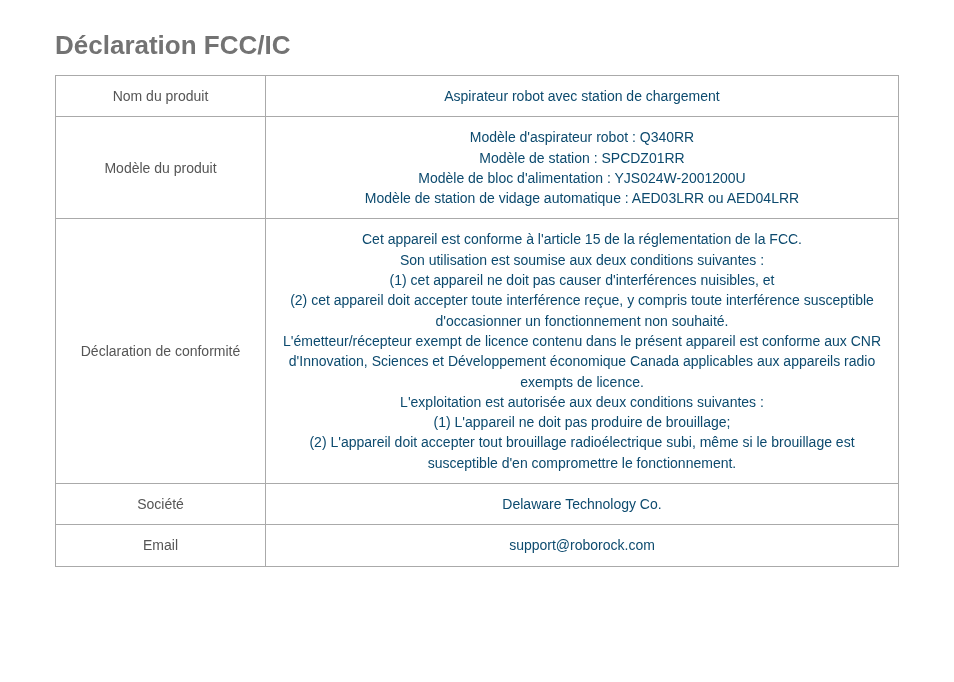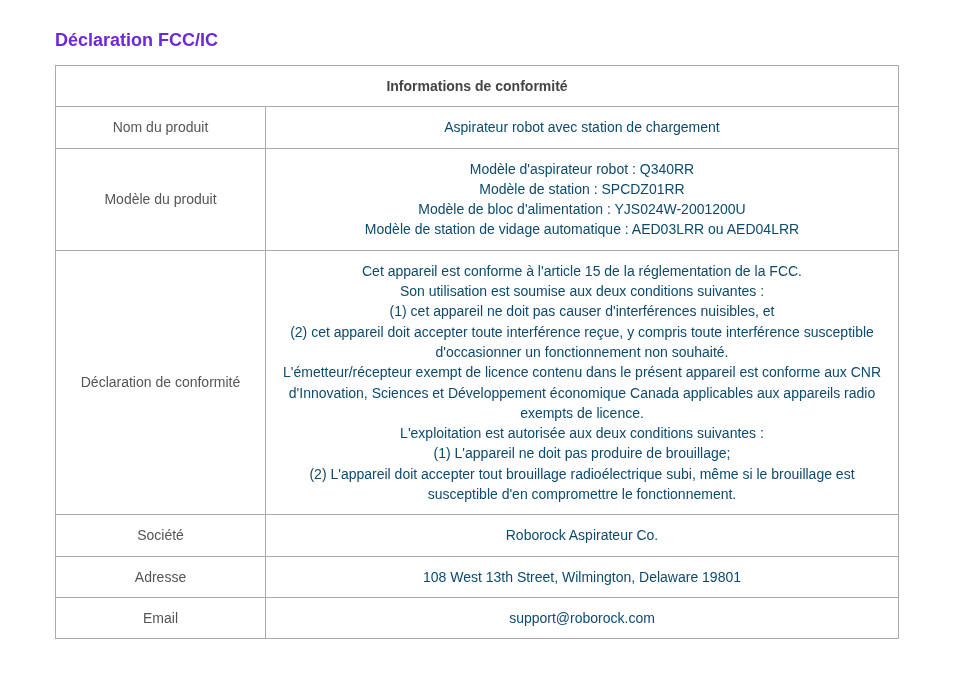--- a/index.html
+++ b/index.html
@@ -9,23 +9,23 @@
     }
     body {
       font-family: -apple-system, BlinkMacSystemFont, "Segoe UI", Helvetica, Arial, sans-serif;
       background: #ffffff;
       color: #555;
       width: 954px;
       height: 682px;
       padding: 30px 55px 20px 55px;
     }
     h1 {
-      font-size: 18px;
+      font-size: 26px;
       font-weight: 700;
-      color: #6d28d9;
+      color: #737373;
       margin-bottom: 14px;
     }
     table {
       width: 100%;
       border-collapse: collapse;
       font-size: 14px;
       line-height: 1.45;
     }
     td, th {
       border: 1px solid #aaa;
@@ -53,23 +53,20 @@
       margin-top: 26px;
     }
   </style>
 </head>
 <body>
 
 <h1>Déclaration FCC/IC</h1>
 
 <table>
   <tbody>
-      <tr>
-    <th colspan="2" class="section-header">Informations de conformité</th>
-  </tr>
   <tr>
     <td class="label-cell">Nom du produit</td>
     <td class="value-cell">Aspirateur robot avec station de chargement</td>
   </tr>
   <tr>
     <td class="label-cell">Modèle du produit</td>
     <td class="value-cell multiline">Modèle d'aspirateur robot : Q340RR
 Modèle de station : SPCDZ01RR
 Modèle de bloc d'alimentation : YJS024W-2001200U
 Modèle de station de vidage automatique : AED03LRR ou AED04LRR</td>
@@ -80,24 +77,20 @@
 Son utilisation est soumise aux deux conditions suivantes :
 (1) cet appareil ne doit pas causer d'interférences nuisibles, et
 (2) cet appareil doit accepter toute interférence reçue, y compris toute interférence susceptible d'occasionner un fonctionnement non souhaité.
 L'émetteur/récepteur exempt de licence contenu dans le présent appareil est conforme aux CNR d'Innovation, Sciences et Développement économique Canada applicables aux appareils radio exempts de licence.
 L'exploitation est autorisée aux deux conditions suivantes :
 (1) L'appareil ne doit pas produire de brouillage;
 (2) L'appareil doit accepter tout brouillage radioélectrique subi, même si le brouillage est susceptible d'en compromettre le fonctionnement.</td>
   </tr>
   <tr>
     <td class="label-cell">Société</td>
-    <td class="value-cell">Roborock Aspirateur Co.</td>
-  </tr>
-  <tr>
-    <td class="label-cell">Adresse</td>
-    <td class="value-cell">108 West 13th Street, Wilmington, Delaware 19801</td>
+    <td class="value-cell">Delaware Technology Co.</td>
   </tr>
   <tr>
     <td class="label-cell">Email</td>
     <td class="value-cell">support@roborock.com</td>
   </tr>
 </tbody>
   </table>
 
 </body></html>

